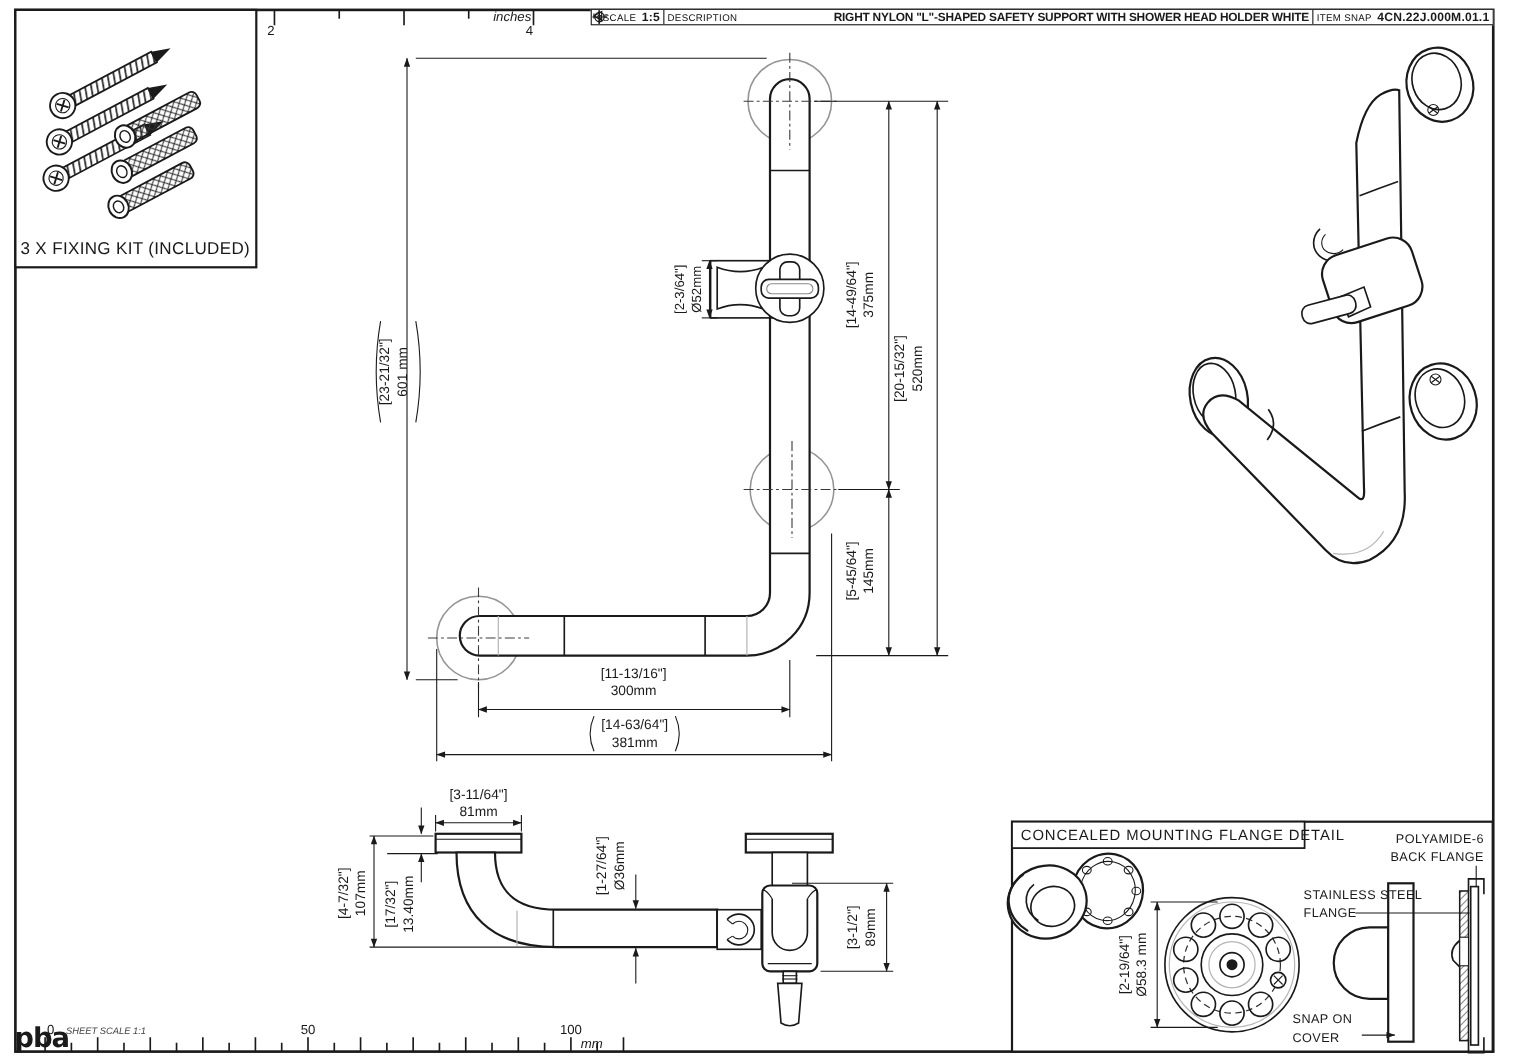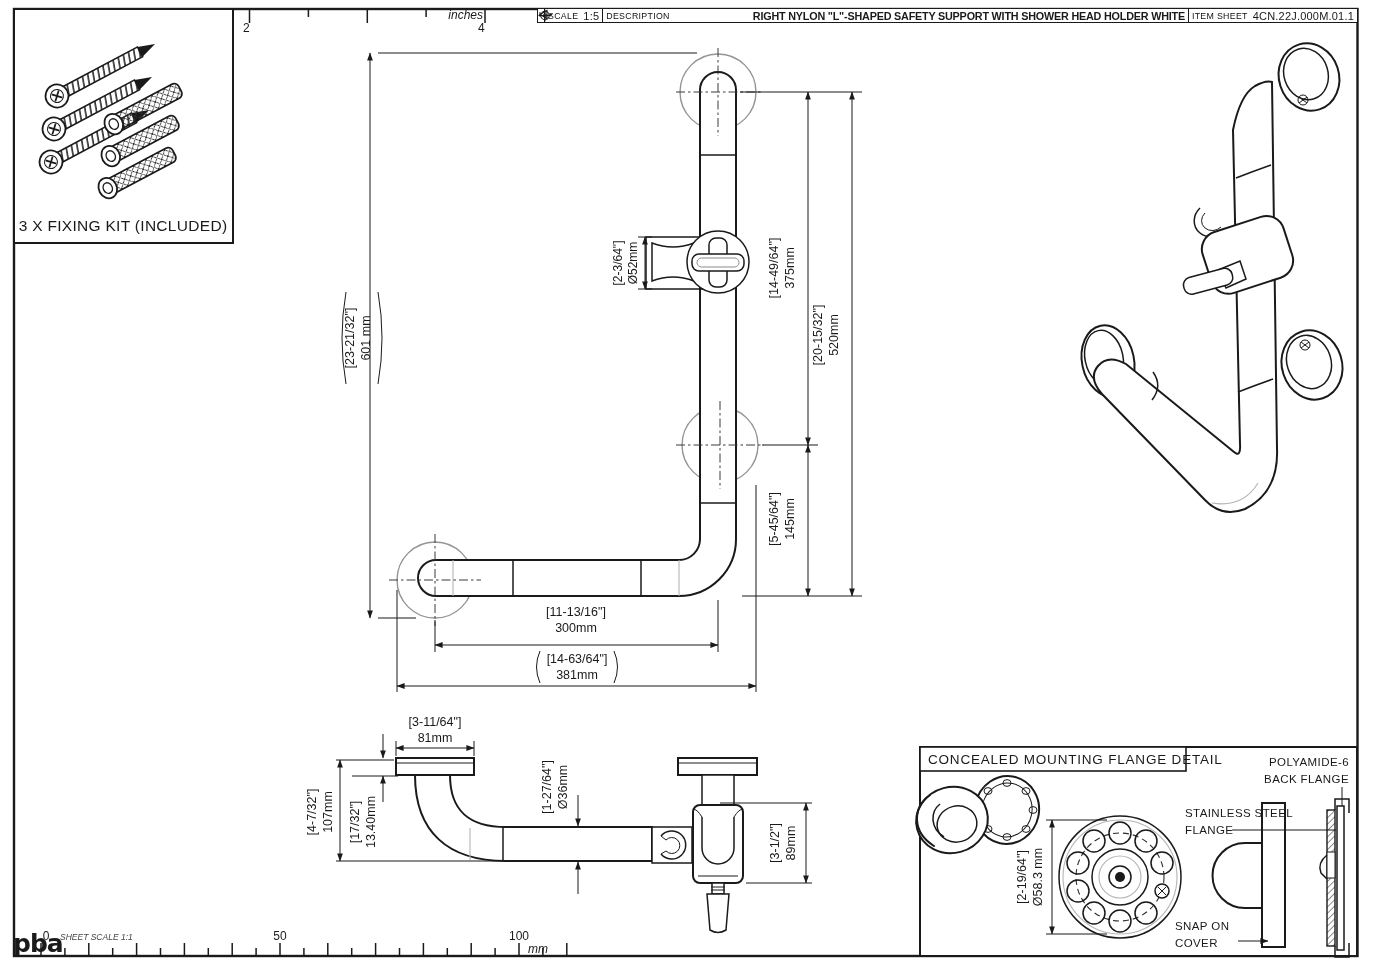--- a/index.html
+++ b/index.html
@@ -26,21 +26,21 @@
   svg .detail-lab{font-size:11.5px;letter-spacing:0.4px;}
   svg .logo{font-family:"DejaVu Sans",sans-serif;font-size:25px;font-weight:800;letter-spacing:-1px;}
 
   
   #titlebar{position:absolute;left:537px;top:8px;width:821px;height:15px;
     border:1.5px solid #1a1a1a;box-sizing:border-box;display:flex;align-items:stretch;
     background:#fff;font-size:9.5px;line-height:12px;white-space:nowrap;overflow:hidden;}
   #titlebar .cell{display:flex;align-items:center;padding:0 3px;}
   #titlebar .div{border-left:1.2px solid #1a1a1a;}
   #titlebar .lab{font-size:8.8px;letter-spacing:0.3px;color:#111;}
-  #titlebar .val{font-weight:400;font-size:11px;margin-left:5px;letter-spacing:0.2px;}
+  #titlebar .val{font-weight:700;font-size:11px;margin-left:5px;letter-spacing:0.2px;}
   #titlebar .ttl{flex:1;justify-content:flex-end;font-weight:700;font-size:10.8px;letter-spacing:-0.2px;}
   #titlebar .icons{gap:3px;}
 </style>
 </head>
 <body>
 
 <div id="sheet">
 
 <svg width="1375" height="964" viewBox="0 0 1375 964">
   <defs>
@@ -451,18 +451,18 @@
   </div>
   <div class="cell div">
     <span class="lab">SCALE</span>
     <span class="val">1:5</span>
   </div>
   <div class="cell div">
     <span class="lab">DESCRIPTION</span>
   </div>
   <div class="cell ttl">RIGHT NYLON "L"-SHAPED SAFETY SUPPORT WITH SHOWER HEAD HOLDER WHITE</div>
   <div class="cell div">
-    <span class="lab">ITEM SHEET</span>
+    <span class="lab">ITEM SNAP</span>
     <span class="val">4CN.22J.000M.01.1</span>
   </div>
 </div>
 
 </div>
 
 </body></html>

